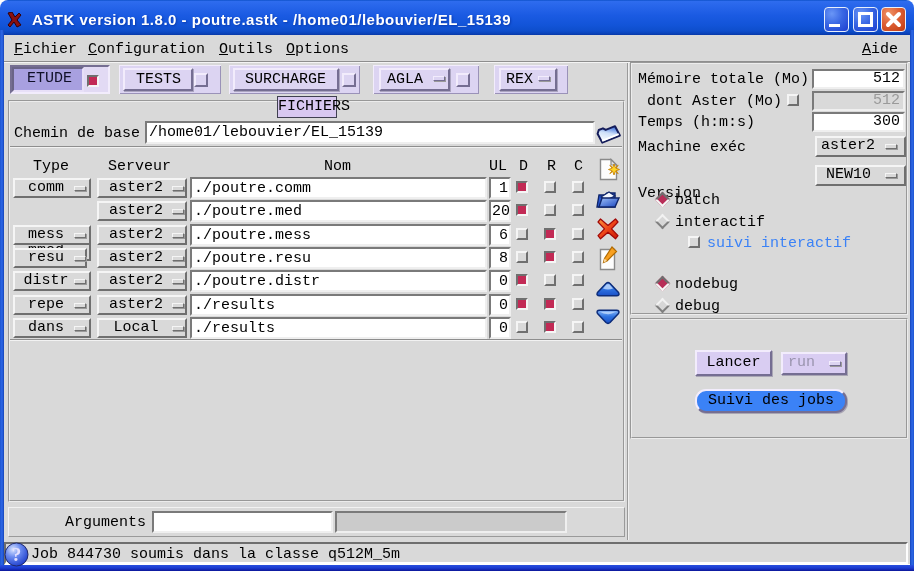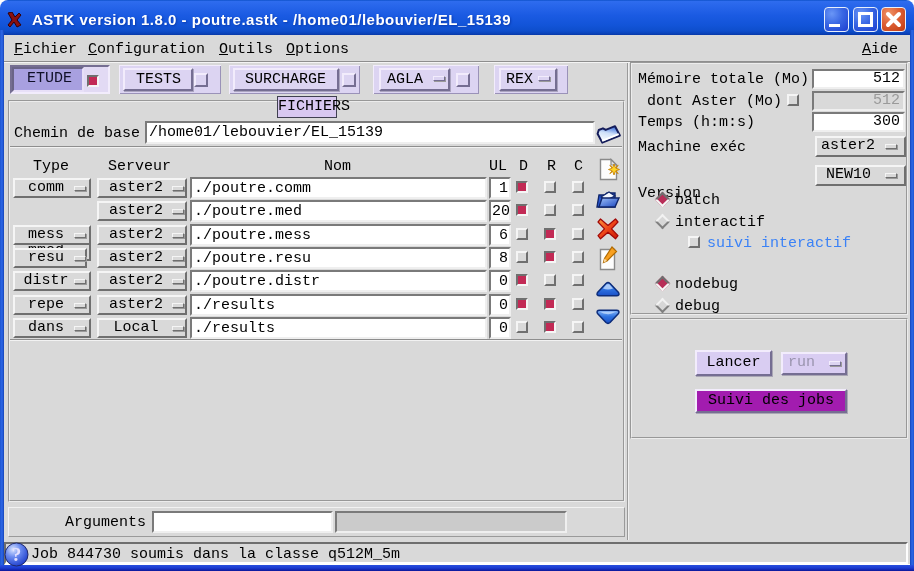--- a/index.html
+++ b/index.html
@@ -309,21 +309,21 @@
   <div class="cb off" style="left:688px;top:236px;"></div>
   <div class="lbl" style="left:707px;top:235px;color:#3b82f6;">suivi interactif</div>
   <div class="dia on" style="left:657px;top:278px;"></div>
   <div class="lbl" style="left:675px;top:276px;">nodebug</div>
   <div class="dia off" style="left:657px;top:300px;"></div>
   <div class="lbl" style="left:675px;top:298px;">debug</div>
 
   <div class="abs" style="left:630px;top:318px;width:278px;height:121px;border:2px groove #ececec;"></div>
   <div class="abs praised b" style="left:695px;top:350px;width:77px;height:26px;text-align:center;line-height:21px;background:#d9cdf2;">Lancer</div>
   <div class="abs praised b" style="left:781px;top:352px;width:66px;height:23px;background:#d9cdf2;color:#9a94ae;padding-left:5px;line-height:18px;">run<div class="dash pdash" style="left:46px;top:7px;"></div></div>
-  <div class="abs praised b" style="left:695px;top:389px;width:152px;height:24px;text-align:center;line-height:19px;background:#a21caf;">Suivi des jobs</div>
+  <div class="abs praised b" style="left:695px;top:389px;width:152px;height:24px;text-align:center;line-height:19px;background:#3b82f6;border-radius:11px;">Suivi des jobs</div>
 
   <div class="abs" style="left:8px;top:507px;width:617px;height:30px;border:1px solid;border-color:#f2f2f2 #9a9a9a #9a9a9a #f2f2f2;"></div>
   <div class="lbl" style="left:65px;top:514px;">Arguments</div>
   <div class="abs entry" style="left:152px;top:511px;width:181px;height:22px;"></div>
   <div class="abs" style="left:335px;top:511px;width:232px;height:22px;border:2px solid;border-color:#7a7a7a #efefef #efefef #7a7a7a;background:#cbcbcb;"></div>
 
   <div class="abs" style="left:4px;top:542px;width:904px;height:23px;border:solid #6e6e6e;border-width:2px 2px 3px 2px;border-bottom-color:#ffffff;border-right-color:#fdfdfd;background:#d9d9d9;"></div>
   <div class="lbl" style="left:31px;top:546px;">Job 844730 soumis dans la classe q512M_5m</div>
   <svg class="abs" style="left:4px;top:542px;" width="25" height="25" viewBox="0 0 25 25">
     <defs>

